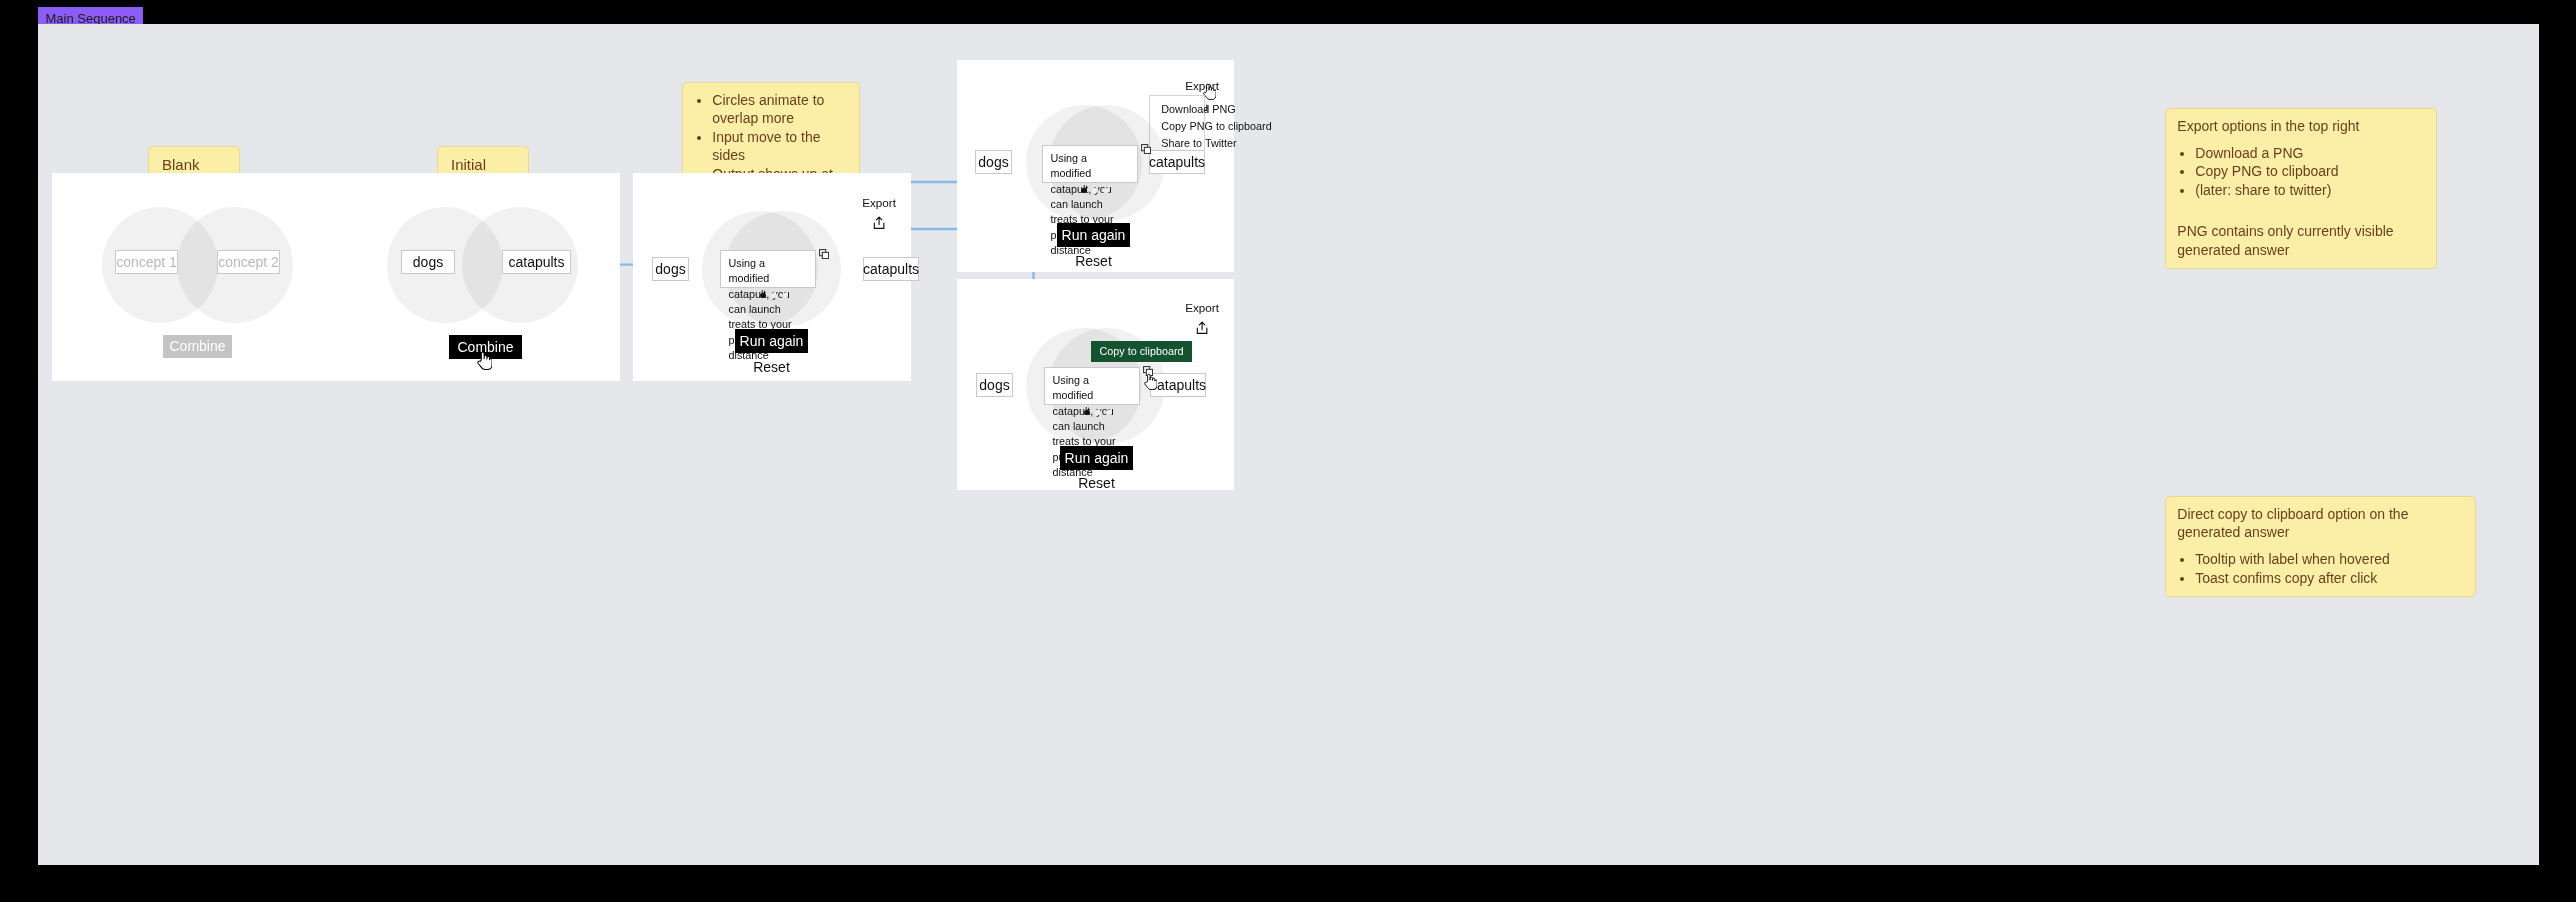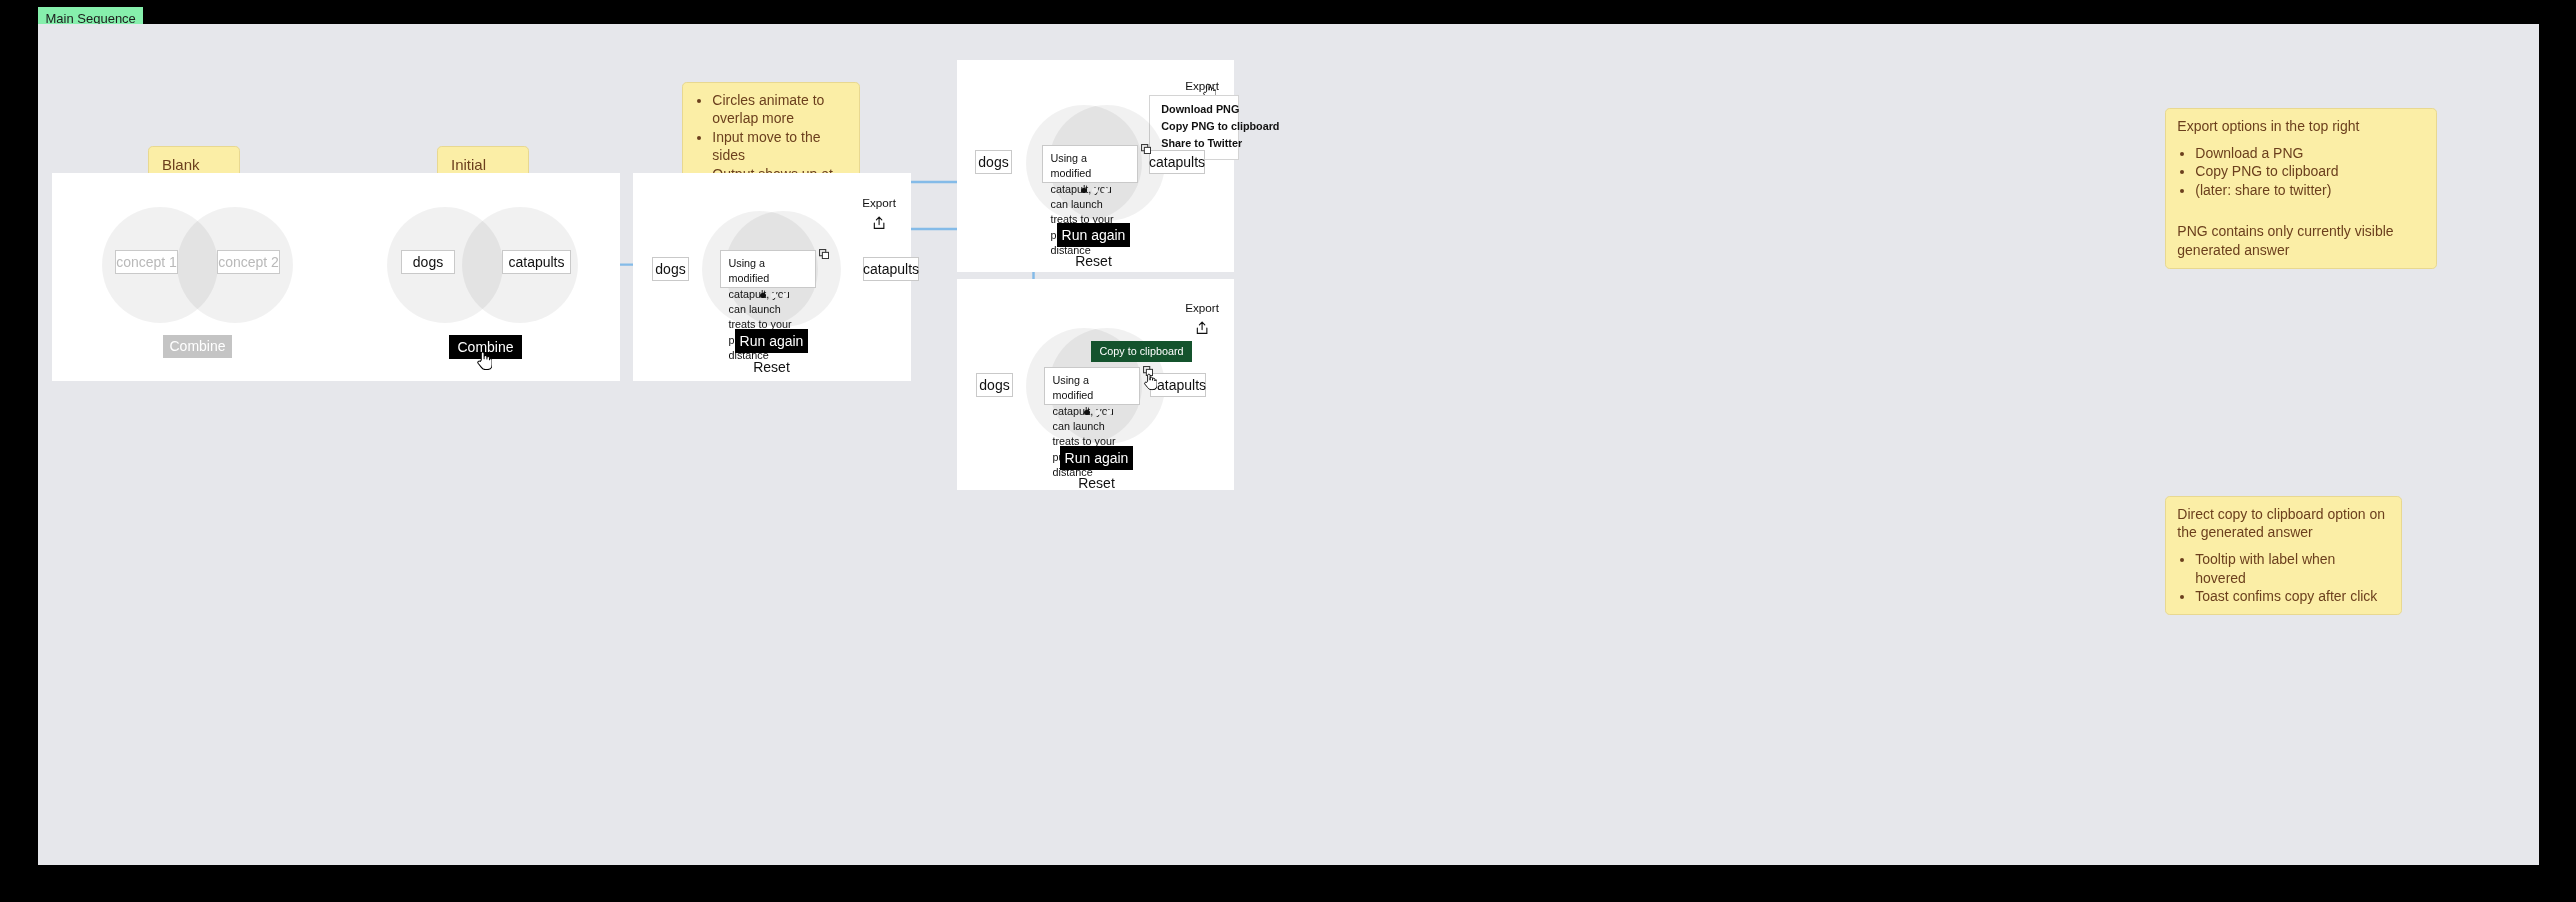--- a/index.html
+++ b/index.html
@@ -7,21 +7,21 @@
     width: 2576px; height: 902px;
     background: #000000;
     font-family: "Liberation Sans", sans-serif;
     overflow: hidden;
   }
   #root { position: relative; width: 2576px; height: 902px; }
 
   
   .seq-chip {
     position: absolute; left: 38px; top: 6.6px;
-    background: #86efac; color: #1c1c1c;
+    background: #8b5cf6; color: #1c1c1c;
     font-size: 13px; line-height: 1;
     padding: 5.6px 7.5px 6.6px 7.5px;
     white-space: nowrap;
   }
 
   
   .board {
     position: absolute; left: 38px; top: 23.5px;
     width: 2501px; height: 841px;
     background: #e6e7eb;
@@ -202,21 +202,21 @@
     <div class="sticky" style="left:2127px; top:84px; width:272px;">
       <p>Export options in the top right</p>
       <ul>
         <li>Download a PNG</li>
         <li>Copy PNG to clipboard</li>
         <li>(later: share to twitter)</li>
       </ul>
       <p>PNG contains only currently visible generated answer</p>
     </div>
 
-    <div class="sticky" style="left:2127px; top:472px; width:237px;">
+    <div class="sticky" style="left:2127px; top:472px; width:311px;">
       <p>Direct copy to clipboard option on the generated answer</p>
       <ul>
         <li>Tooltip with label when hovered</li>
         <li>Toast confims copy after click</li>
       </ul>
     </div>
 
     <div class="frame" style="left:14px; top:149px; width:291px; height:208px;">
 
       <div class="venn" style="left:50px; top:34px; width:192px; height:116px;">
@@ -317,21 +317,21 @@
         </svg>
       </div>
 
       <svg class="cursor" style="left:245px; top:22.5px; width:14px; height:19px;" viewBox="0 0 17 22">
         <path d="M5.6,10.6 V3.6 a1.5,1.5 0 0 1 3,0 V9.4 V7.2 a1.5,1.5 0 0 1 3,0 V9.6 V8.4
                  a1.4,1.4 0 0 1 2.8,0 V10.4 a1.35,1.35 0 0 1 2.7,0 V15.3
                  c0,3.2 -2.1,5.5 -5.2,5.5 h-2.1 c-2,0 -3.2,-1 -4.3,-2.6
                  L2.2,14.1 a1.5,1.5 0 0 1 2.3,-1.9 Z" fill="#ffffff" stroke="#000000" stroke-width="1.1" stroke-linejoin="round"></path>
       </svg>
 
-      <div class="menu" style="left:192px; top:35px; width:90px;font-weight:bold;">
+      <div class="menu" style="left:192px; top:35px; width:56px;">
         <div class="mi">Download PNG</div>
         <div class="mi">Copy PNG to clipboard</div>
         <div class="mi">Share to Twitter</div>
       </div>
 
       <div class="venn" style="left:69px; top:45px; width:139px; height:116px;">
         <div class="circ" style="left:0; top:0; width:116px; height:116px;"></div>
         <div class="circ" style="left:22.5px; top:0; width:116px; height:116px;"></div>
       </div>
 

